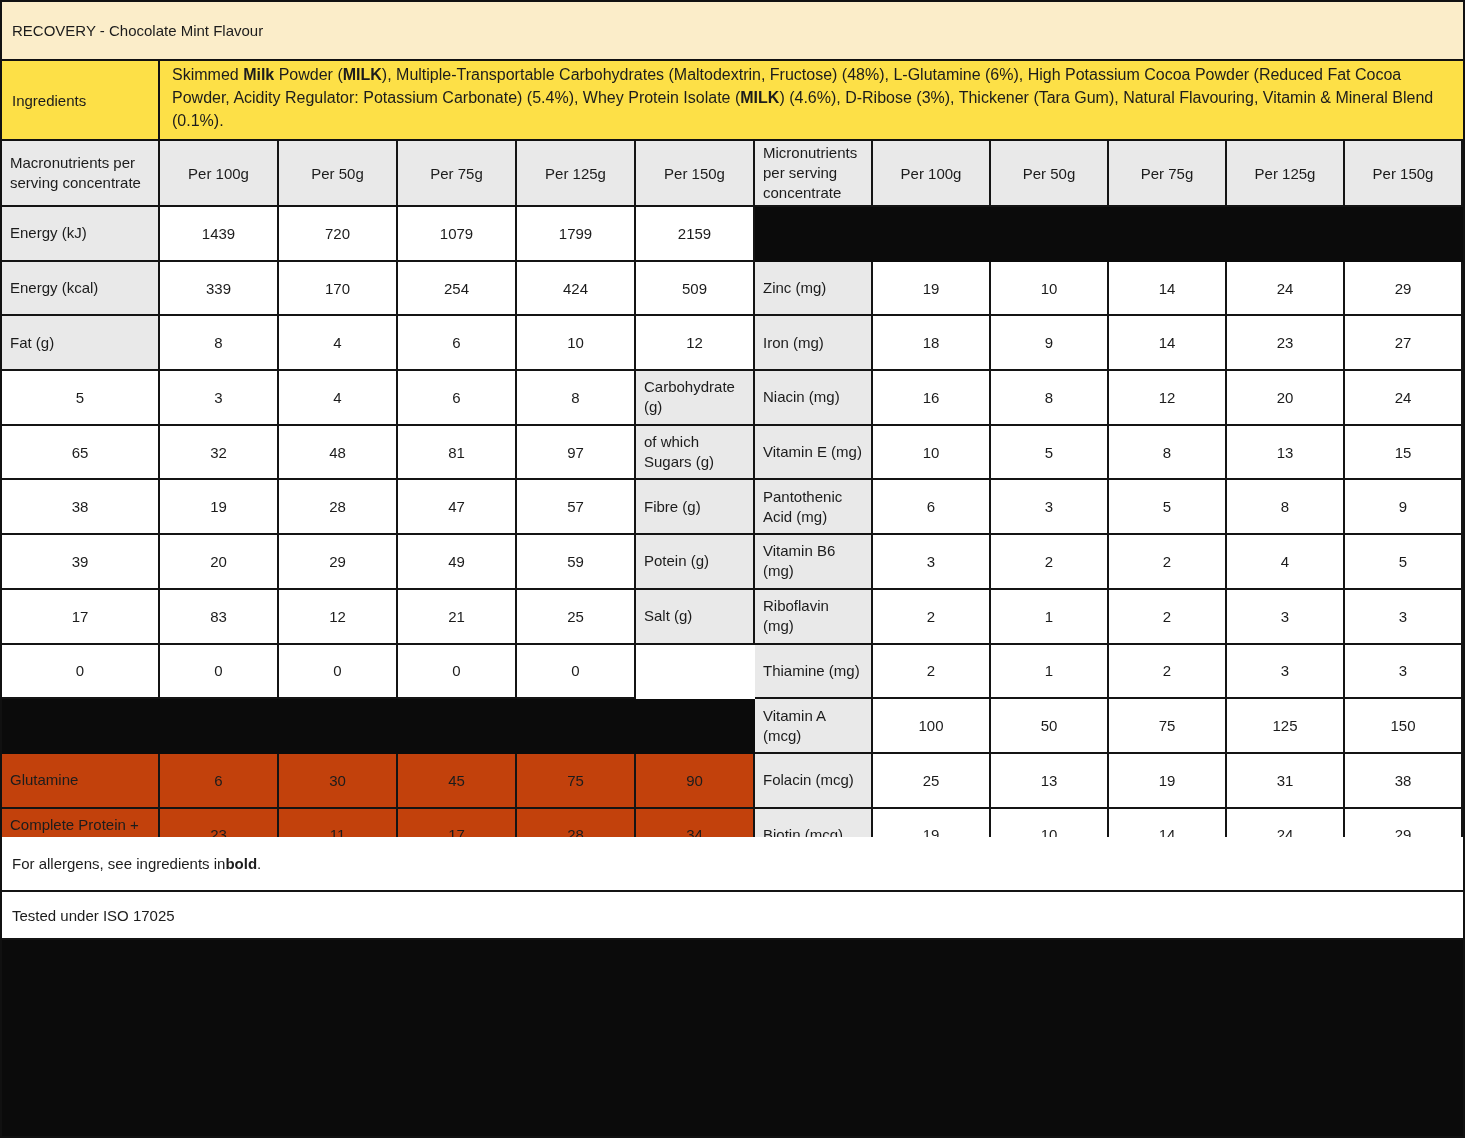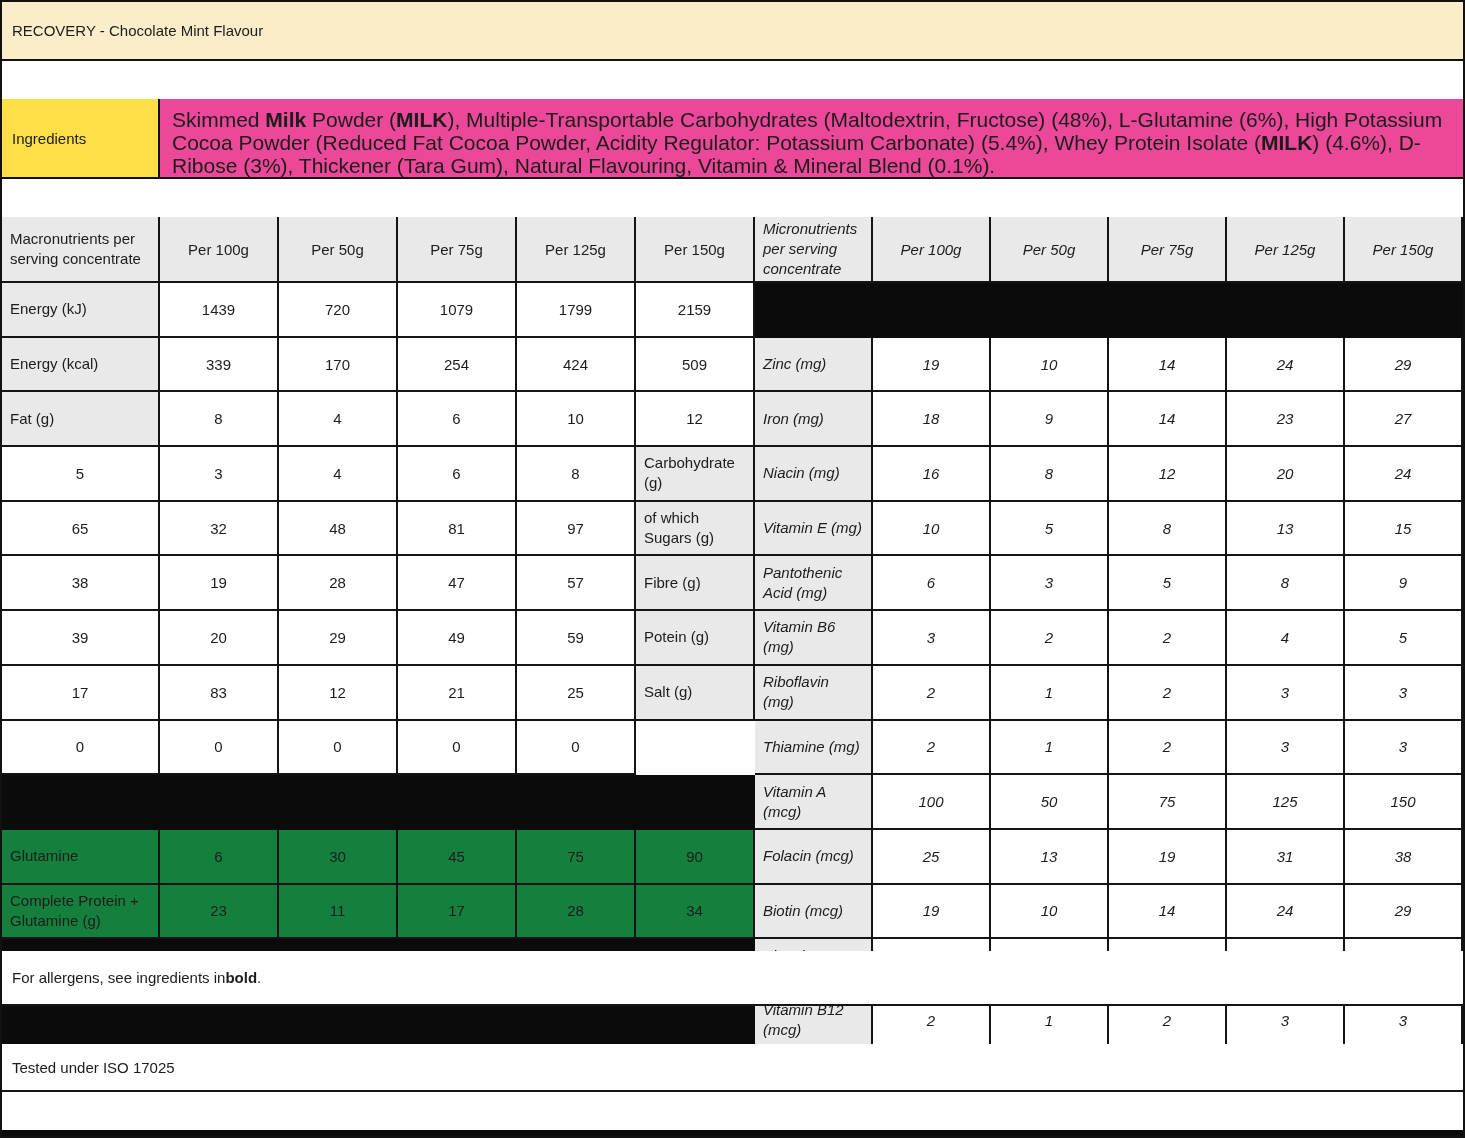--- a/index.html
+++ b/index.html
@@ -5,21 +5,20 @@
   html,body { margin:0; padding:0; background:#ffffff; }
   * { box-sizing: border-box; }
   body { font-family: "Liberation Sans", sans-serif; color:#1c1c1c; }
 
   .sheet {
     width:1465px; height:1138px;
     border:2px solid #111;
     display:flex; flex-direction:column;
     background:#fff;
     overflow:hidden;
-    gap:38px;
   }
 
   .title-row {
     height:59px; flex:none;
     background:#FBEDC9;
     border-bottom:2px solid #111;
     display:flex; align-items:center;
     padding:0 10px;
     font-size:15px;
   }
@@ -32,57 +31,57 @@
   .ing-label {
     width:158px; flex:none;
     background:#fde047;
     border-right:2px solid #111;
     display:flex; align-items:center;
     padding:0 10px;
     font-size:15px;
   }
   .ing-text {
     flex:1;
-    background:#ec4899;
-    padding:9px 12px 0 12px;
-    font-size:21px;
+    background:#fde047;
+    padding:2px 12px 0 12px;
+    font-size:16px;
     line-height:23px;
   }
   .b { font-weight:bold; }
 
   .tables { height:696px; flex:none; display:flex; }
 
   .ntable {
     display:grid;
     grid-template-rows:66px;
     grid-auto-rows:54.7px;
   }
   #macro-table { width:753px; flex:none; grid-template-columns:158px repeat(5,1fr); }
-  #micro-table { flex:1; grid-template-columns:118px repeat(5,1fr);font-style:italic; }
+  #micro-table { flex:1; grid-template-columns:118px repeat(5,1fr); }
 
   .cell {
     background:#fff;
     border-right:2px solid #141414;
     border-bottom:2px solid #141414;
     display:flex; align-items:center; justify-content:center;
     font-size:15px;
     text-align:center;
     overflow:hidden;
   }
   .cell.label {
     background:#E9E9E9;
     justify-content:flex-start;
     text-align:left;
     padding:0 8px;
     line-height:20px;
     overflow-wrap:break-word;
     word-break:break-word;
   }
   .cell.head { background:#E9E9E9; }
-  .cell.hi { background:#15803d; }
+  .cell.hi { background:#c2410c; }
   .blackrow {
     grid-column:1 / -1;
     background:#0b0b0b;
     border-right:2px solid #0b0b0b;
     border-bottom:2px solid #0b0b0b;
   }
 
   .note-row {
     height:55px; flex:none;
     display:flex; align-items:center;

